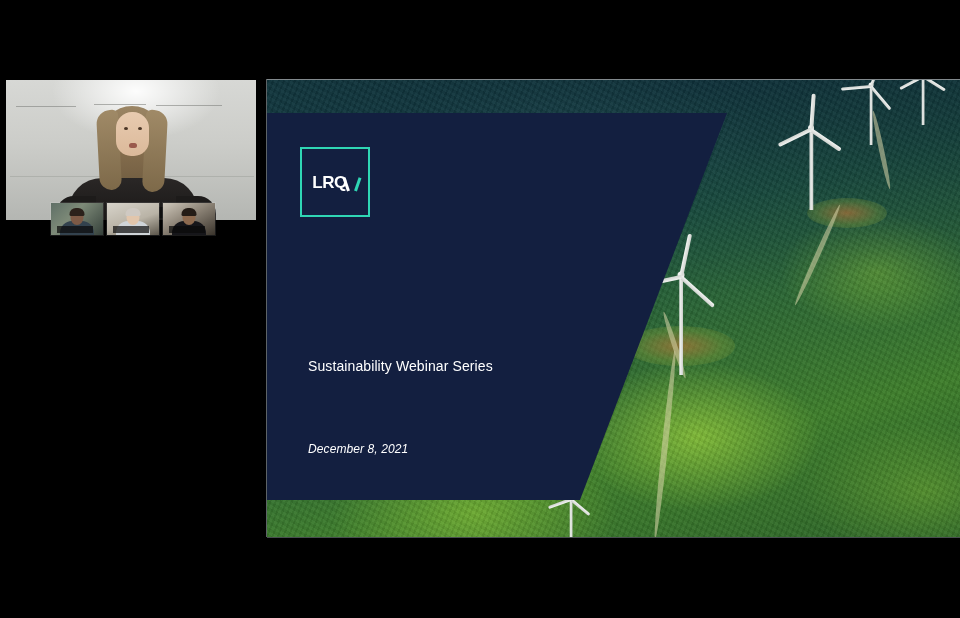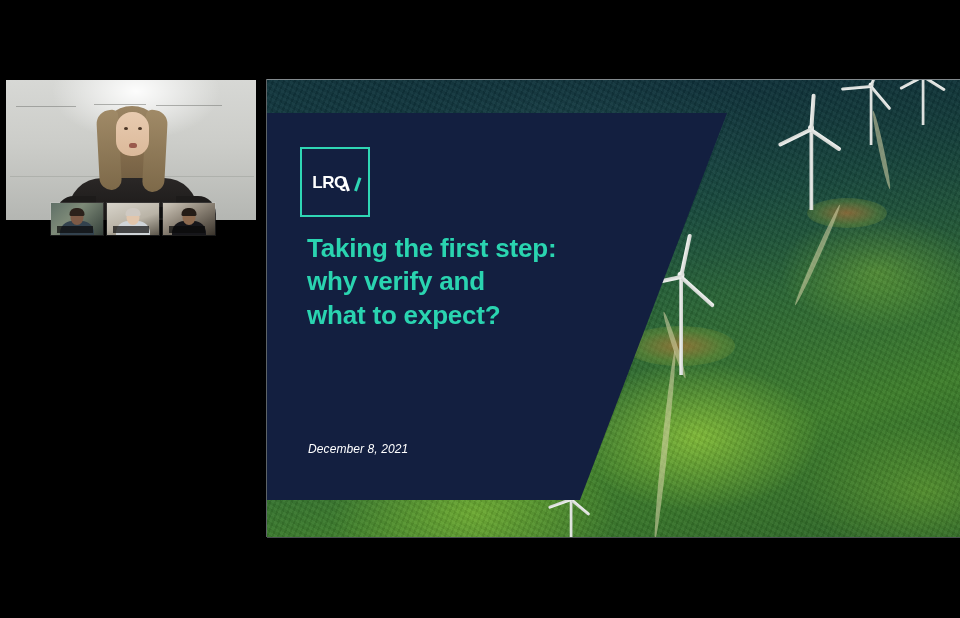--- a/index.html
+++ b/index.html
@@ -545,23 +545,19 @@
 
     <div class="slide-content">
 
       <div class="logo-box">
         <div class="logo-wordmark">
           <span class="logo-letters">LRQ</span>
           <span class="logo-chevron"></span>
         </div>
       </div>
 
-      <div class="slide-title">
-        <span class="ln">Taking the first step:</span>
-        <span class="ln">why verify and</span>
-        <span class="ln">what to expect?</span>
-      </div>
-
+
+      <div class="slide-subtitle">Sustainability Webinar Series</div>
 
       <div class="slide-date">December 8, 2021</div>
     </div>
   </div>
 </div>
 
 </body></html>

